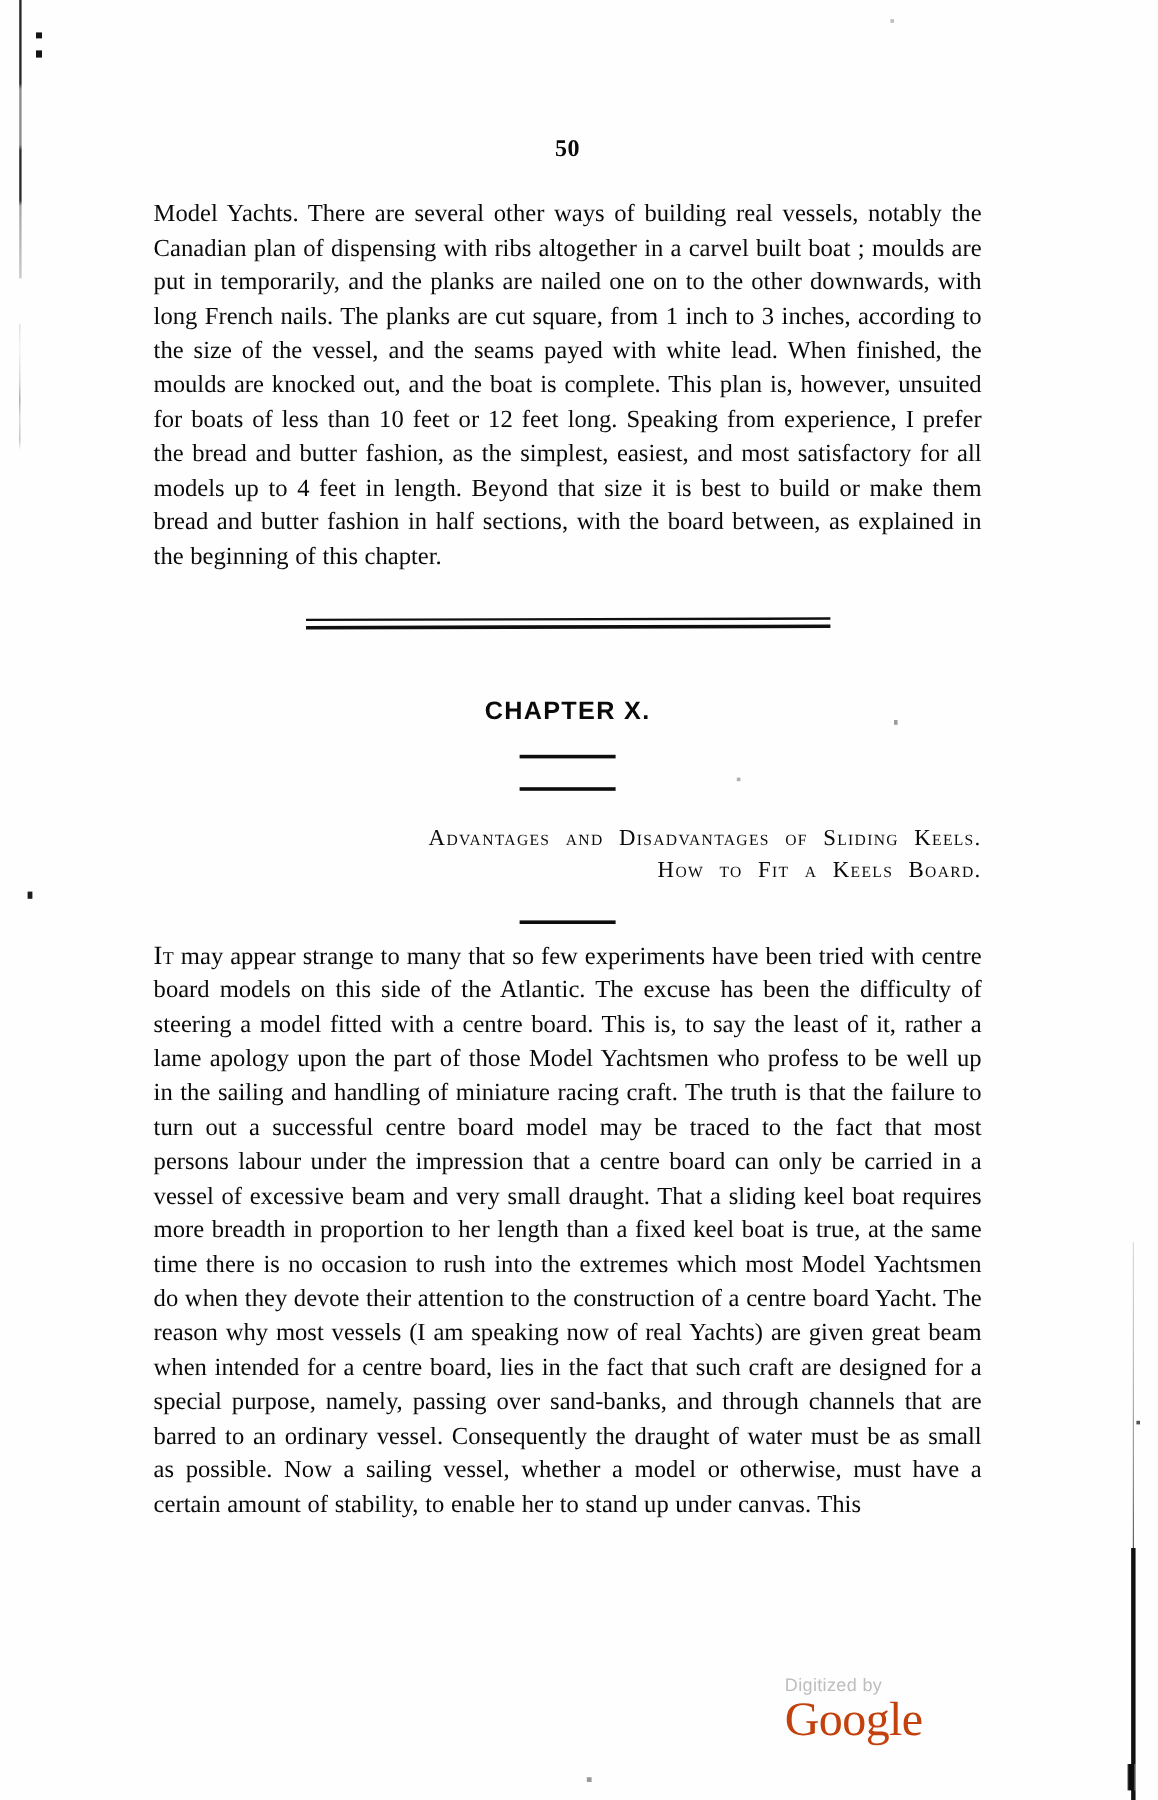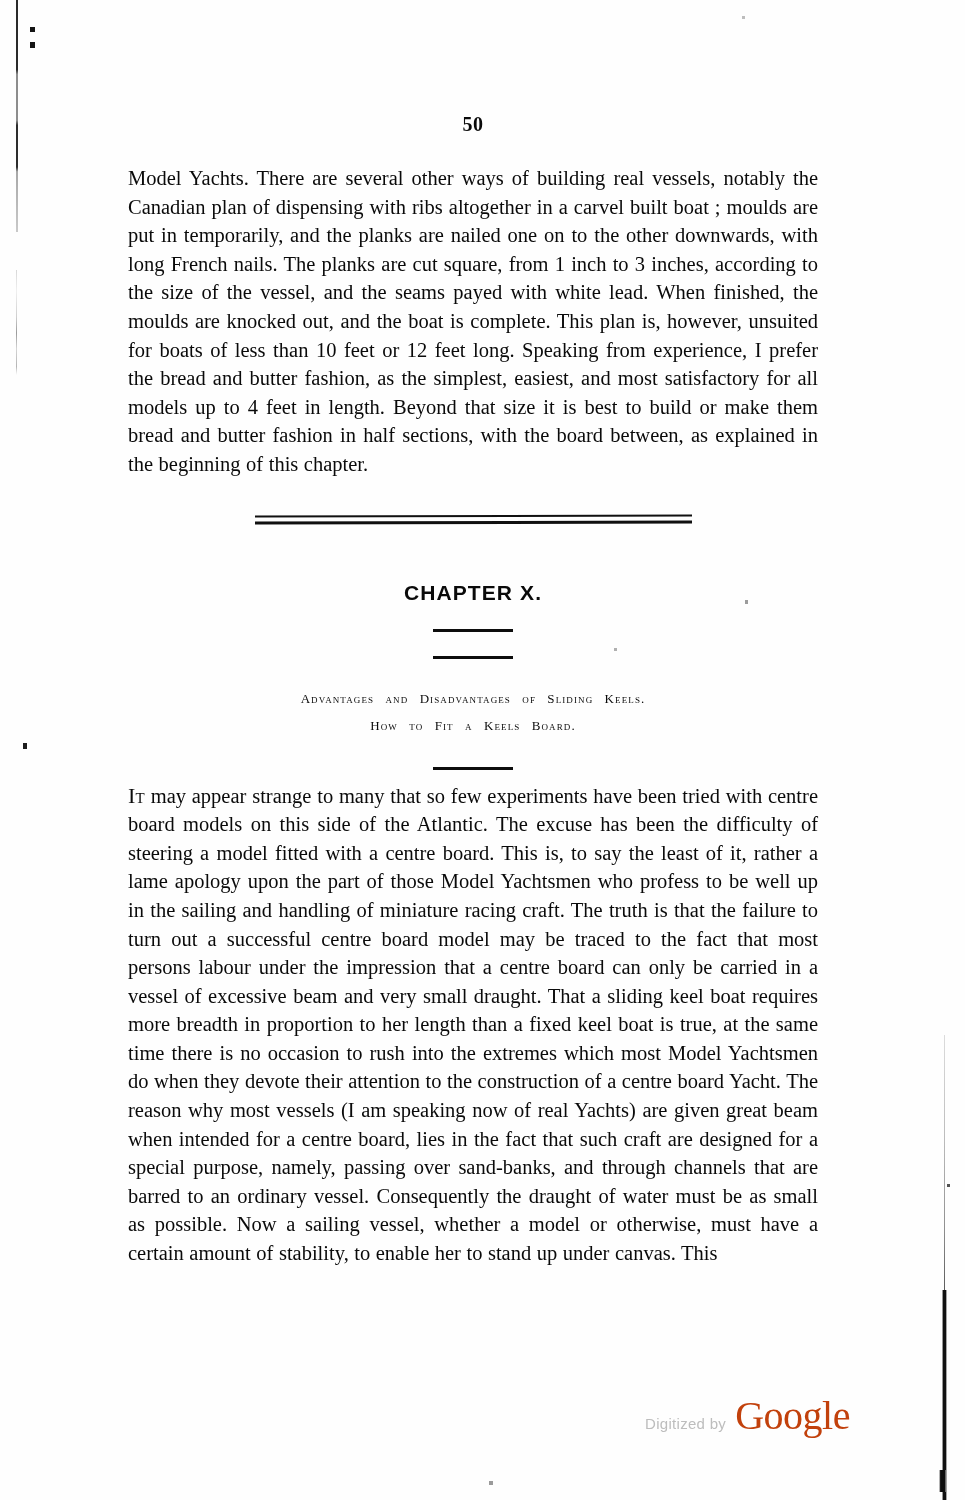--- a/index.html
+++ b/index.html
@@ -149,35 +149,37 @@
     margin-top: 20px;
     white-space: nowrap;
   }
 
   .subtitle-lines {
     margin-top: 26px;
     text-align: center;
   }
   .subtitle-line {
     font-variant: small-caps;
-    font-size: 13px;
+    font-size: 19px;
     letter-spacing: 1.1px;
     word-spacing: 7px;
     line-height: 27px;
+    text-align: right;
   }
 
   
   .watermark {
     position: absolute;
     left: 645px;
     top: 1396px;
     display: flex;
     align-items: baseline;
     color: #c3c3c3;
     user-select: none;
+    flex-direction: column;
   }
   .wm-digitized {
     font-family: "Liberation Sans", "DejaVu Sans", sans-serif;
     font-size: 15px;
     letter-spacing: 0.3px;
     color: #bdbdbd;
   }
   .wm-google {
     font-family: "Liberation Serif", "DejaVu Serif", serif;
     font-size: 40px;

